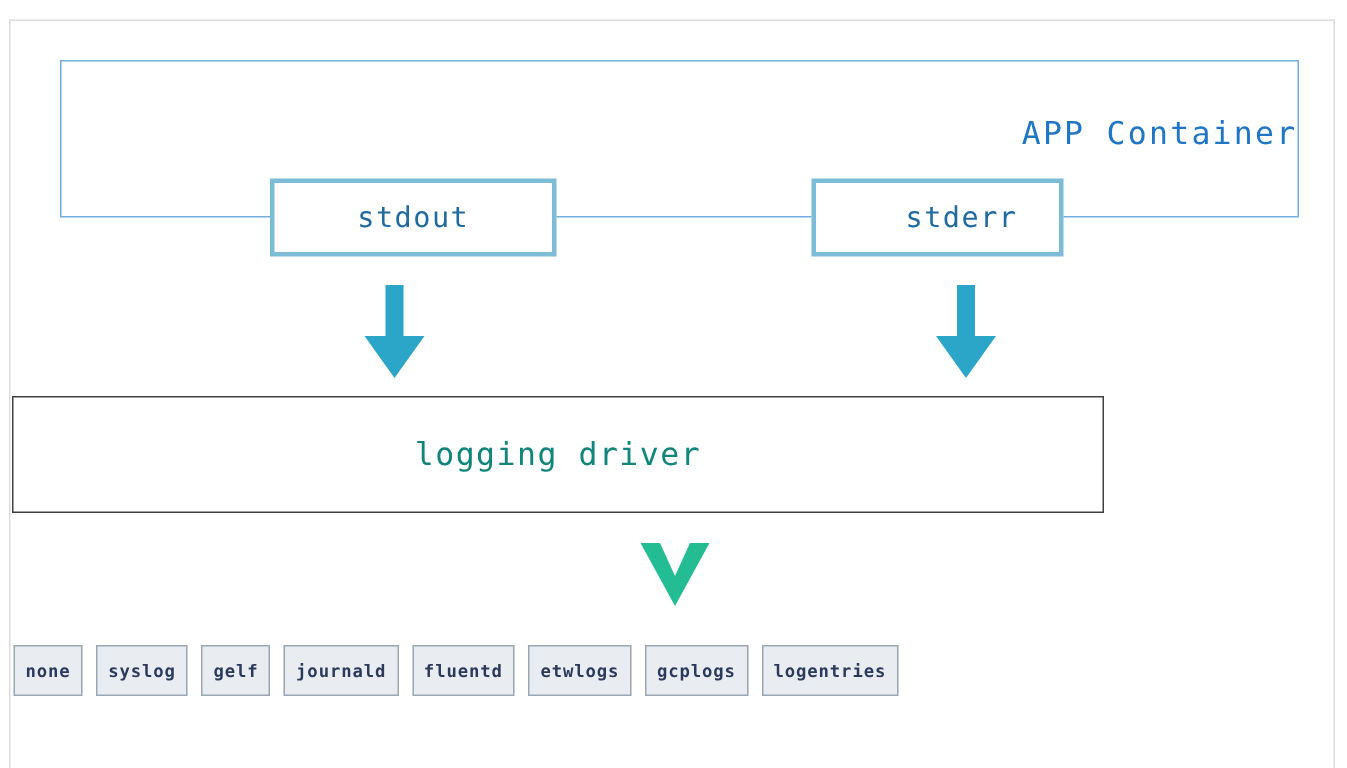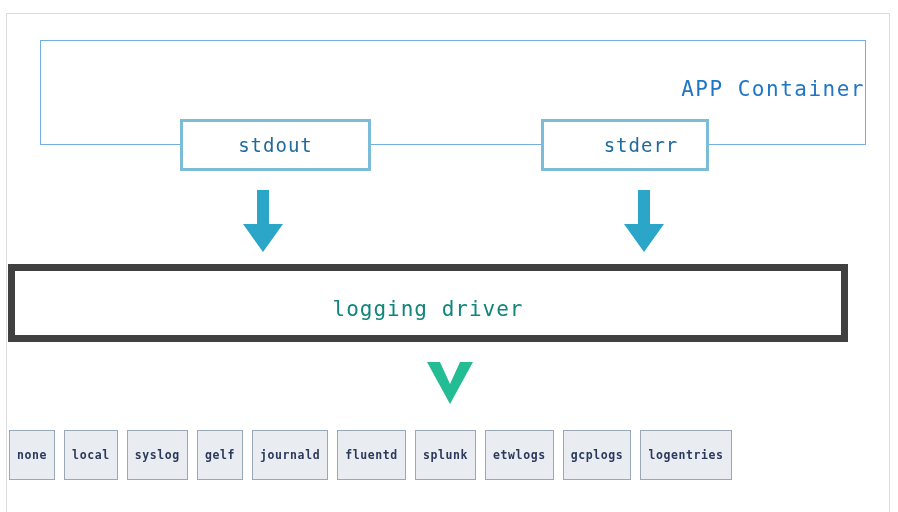--- a/index.html
+++ b/index.html
@@ -78,23 +78,23 @@
     height: 62px;
   }
   #stdout-arrow { left: 241px; }
   #stderr-arrow { left: 622px; }
 
   
   #logging-driver-box {
     position: absolute;
     left: 8px;
     top: 264px;
-    width: 840px;
+    width: 728px;
     height: 78px;
-    border: 7px solid #404040;
+    border: 1px solid #404040;
     box-sizing: border-box;
   }
   #logging-driver-label {
     position: absolute;
     left: 0;
     right: 0;
     top: 26px;
     text-align: center;
     color: #10857a;
     font-size: 21px;
@@ -116,21 +116,21 @@
     position: absolute;
     left: 9px;
     top: 430px;
     width: 880px;
     height: 50px;
     display: flex;
     align-items: flex-start;
     gap: 9px;
   }
   .driver-chip {
-    height: 50px;
+    height: 34px;
     background: #e9ecf0;
     border: 1px solid #9aa7b4;
     box-sizing: border-box;
     display: flex;
     align-items: center;
     justify-content: center;
     color: #2b3a5c;
     font-size: 11.5px;
     font-weight: bold;
     letter-spacing: 0.6px;
@@ -172,38 +172,32 @@
 
   <svg id="driver-chevron" viewBox="0 0 46 42">
     <polygon points="0,0 13,0 23,22 33,0 46,0 23,42" fill="#24bc92"></polygon>
   </svg>
 
   <div id="driver-list">
       <div class="driver-chip">
         <span>none</span>
       </div>
       <div class="driver-chip">
-        <span>local</span>
-      </div>
-      <div class="driver-chip">
         <span>syslog</span>
       </div>
       <div class="driver-chip">
         <span>gelf</span>
       </div>
       <div class="driver-chip">
         <span>journald</span>
       </div>
       <div class="driver-chip">
         <span>fluentd</span>
       </div>
       <div class="driver-chip">
-        <span>splunk</span>
-      </div>
-      <div class="driver-chip">
         <span>etwlogs</span>
       </div>
       <div class="driver-chip">
         <span>gcplogs</span>
       </div>
       <div class="driver-chip">
         <span>logentries</span>
       </div>
     </div>
 

